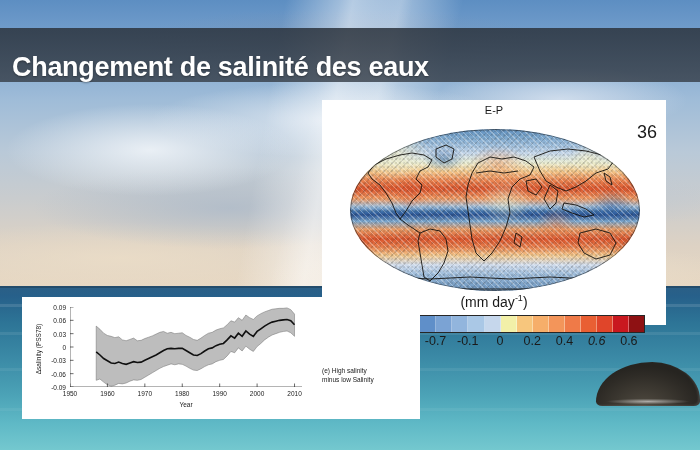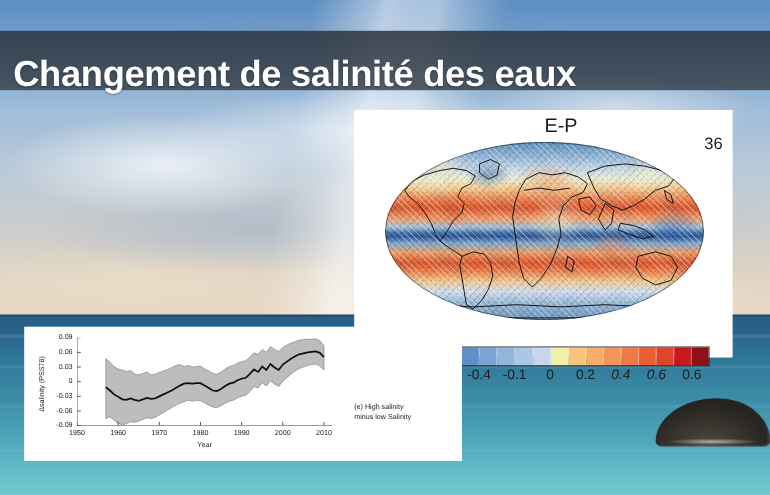--- a/index.html
+++ b/index.html
@@ -57,41 +57,41 @@
   }
 
   
   .title-band {
     position: absolute; left: 0; top: 28px; width: 700px; height: 54px;
     background: linear-gradient(rgba(44,52,62,.86), rgba(52,60,70,.80));
     display: flex; align-items: center;
   }
   .title-text {
     color: #ffffff;
-    font-size: 33px;
+    font-size: 27px;
     font-weight: bold;
     letter-spacing: -0.3px;
     padding-left: 12px;
     white-space: nowrap;
     text-shadow: 0 1px 2px rgba(0,0,0,.35);
     margin-top: 24px;
   }
 
   
   .map-panel {
     position: absolute; left: 322px; top: 100px; width: 344px; height: 225px;
     background: #fff;
   }
   .map-title {
-    position: absolute; left: 16px; top: 4px; width: 344px;
-    text-align: center; font-size: 18px; color: #1a1a1a;
+    position: absolute; left: 0; top: 4px; width: 344px;
+    text-align: center; font-size: 11px; color: #1a1a1a;
   }
   .map-number {
     position: absolute; right: 9px; top: 22px;
-    font-size: 15px; color: #1a1a1a;
+    font-size: 18px; color: #1a1a1a;
   }
   .globe-wrap {
     position: absolute; left: 28px; top: 29px; width: 290px; height: 162px;
     overflow: hidden;
   }
   .globe {
     position: absolute; inset: 0;
     border-radius: 50% / 50%;
     overflow: hidden;
     background:
@@ -278,20 +278,23 @@
 
           <path d="M274,130 L280,136 L278,144 L272,138 Z"></path>
 
           <path d="M10,152 L40,148 L80,150 L120,148 L160,150 L200,148 L240,150 L280,152
                    L284,160 L6,160 Z"></path>
         </svg>
         <div class="globe-edge"></div>
       </div>
     </div>
 
+    <div class="cb-label">
+      <span>(mm day</span><sup>-1</sup><span>)</span>
+    </div>
 
     <div class="cb" id="colorbar">
         <i style="background: rgb(27, 52, 96);"></i>
         <i style="background: rgb(22, 99, 171);"></i>
         <i style="background: rgb(59, 110, 181);"></i>
         <i style="background: rgb(78, 127, 192);"></i>
         <i style="background: rgb(95, 143, 201);"></i>
         <i style="background: rgb(123, 163, 212);"></i>
         <i style="background: rgb(146, 181, 221);"></i>
         <i style="background: rgb(170, 200, 230);"></i>
@@ -302,25 +305,25 @@
         <i style="background: rgb(243, 149, 90);"></i>
         <i style="background: rgb(239, 122, 72);"></i>
         <i style="background: rgb(233, 95, 51);"></i>
         <i style="background: rgb(224, 69, 42);"></i>
         <i style="background: rgb(201, 24, 31);"></i>
         <i style="background: rgb(142, 17, 19);"></i>
       </div>
     <div class="cb-ticks" id="colorbar-ticks">
         <span style="left: 5.55556%;">-0.8</span>
         <span style="left: 16.6667%;">-0.6</span>
-        <span style="left: 27.7778%;">-0.4</span>
+        <span style="left: 27.7778%;">-0.7</span>
         <span style="left: 38.8889%;">-0.1</span>
         <span style="left: 50%;">0</span>
         <span style="left: 61.1111%;">0.2</span>
-        <span style="left: 72.2222%; font-style: italic;">0.4</span>
+        <span style="left: 72.2222%;">0.4</span>
         <span style="left: 83.3333%; font-style: italic;">0.6</span>
         <span style="left: 94.4444%;">0.6</span>
       </div>
   </div>
 
   <div class="chart-panel">
     <div class="ylabel">Δsalinity (PSS78)</div>
 
     <div class="plot">
       <svg id="chart-svg" viewBox="0 0 232 80" preserveAspectRatio="none" style="position:absolute;inset:0;width:100%;height:100%">

